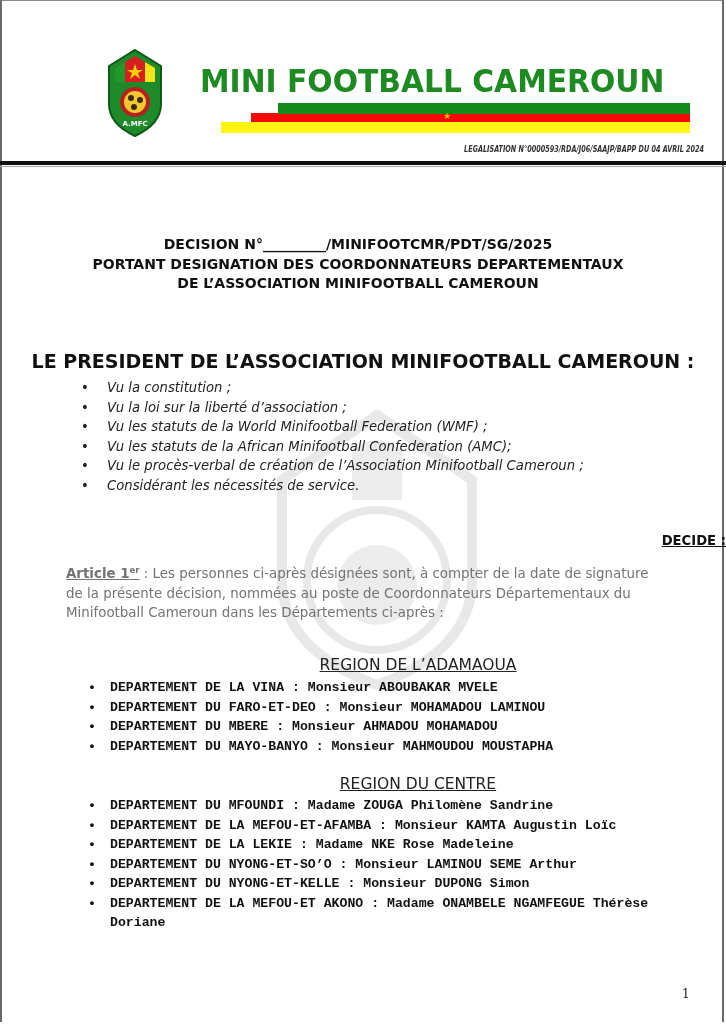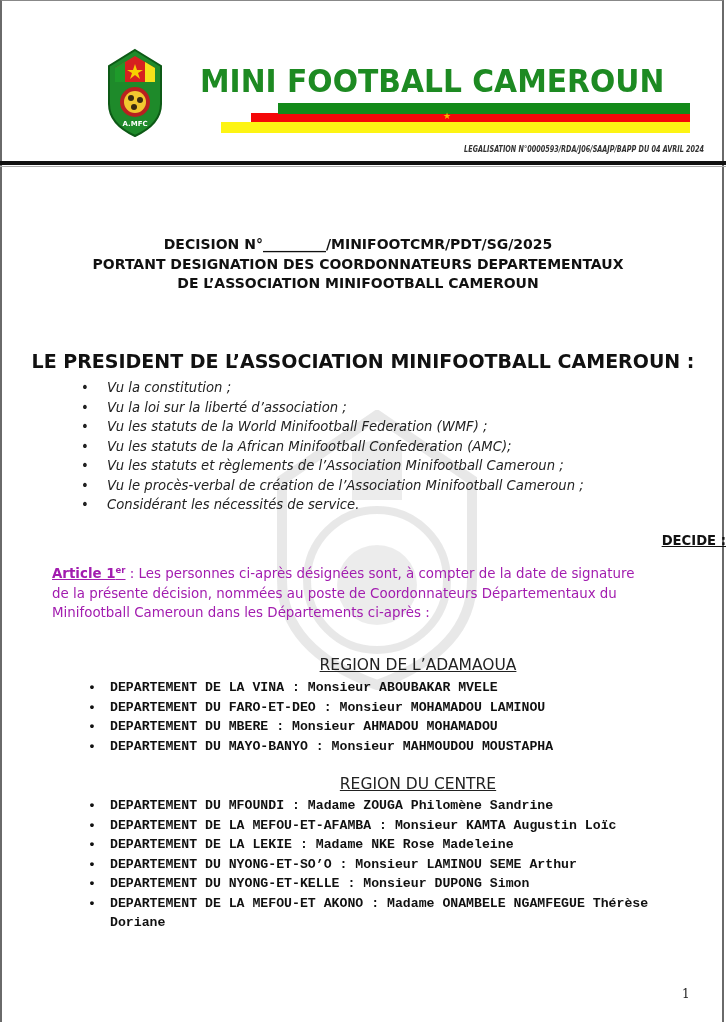--- a/index.html
+++ b/index.html
@@ -47,21 +47,21 @@
     font-style: italic; font-size: 13.2px; line-height: 19.5px; color: #222;
   }
   .considerants li { position: relative; padding-left: 28px; }
   .considerants li::before { content: "\2022"; position: absolute; left: 2px; font-style: normal; }
 
   .decide {
     position: absolute; top: 533px; left: 0; width: 726px; text-align: right; font-weight: bold;
     font-size: 13.2px; text-decoration: underline;
   }
   .article {
-    position: absolute; top: 561px; left: 52px; width: 600px; font-size: 13.4px; line-height: 19.5px; color: #a21caf;
+    position: absolute; top: 561px; left: 66px; width: 600px; font-size: 13.4px; line-height: 19.5px; color: #737373;
   }
   .article .art-label { font-weight: bold; text-decoration: underline; }
   .article sup { font-size: 8.5px; }
   .region-title {
     position: absolute; left: 0; width: 726px; text-align: center; font-size: 15.5px; text-decoration: underline;
     color: #222; padding-left: 110px; box-sizing: border-box;
   }
   .dept-list {
     position: absolute; left: 88px; margin: 0; padding: 0; list-style: none; font-weight: bold; font-size: 13.2px;
     line-height: 19.5px; color: #111; width: 590px; font-family: Liberation Mono, monospace;
@@ -113,21 +113,20 @@
     <div>DE L’ASSOCIATION MINIFOOTBALL CAMEROUN</div>
   </div>
 
   <div class="president">LE PRESIDENT DE L’ASSOCIATION MINIFOOTBALL CAMEROUN :</div>
 
   <ul class="considerants">
     <li>Vu la constitution ;</li>
     <li>Vu la loi sur la liberté d’association ;</li>
     <li>Vu les statuts de la World Minifootball Federation (WMF) ;</li>
     <li>Vu les statuts de la African Minifootball Confederation (AMC);</li>
-    <li>Vu les statuts et règlements de l’Association Minifootball Cameroun ;</li>
     <li>Vu le procès-verbal de création de l’Association Minifootball Cameroun ;</li>
     <li>Considérant les nécessités de service.</li>
   </ul>
 
   <div class="decide">DECIDE :</div>
 
   <div class="article">
     <span class="art-label"><span>Article 1</span><sup>er</sup></span><span> : Les personnes ci-après désignées sont, à compter de la date de signature de la présente décision, nommées au poste de Coordonnateurs Départementaux du Minifootball Cameroun dans les Départements  ci-après :</span>
   </div>
 

